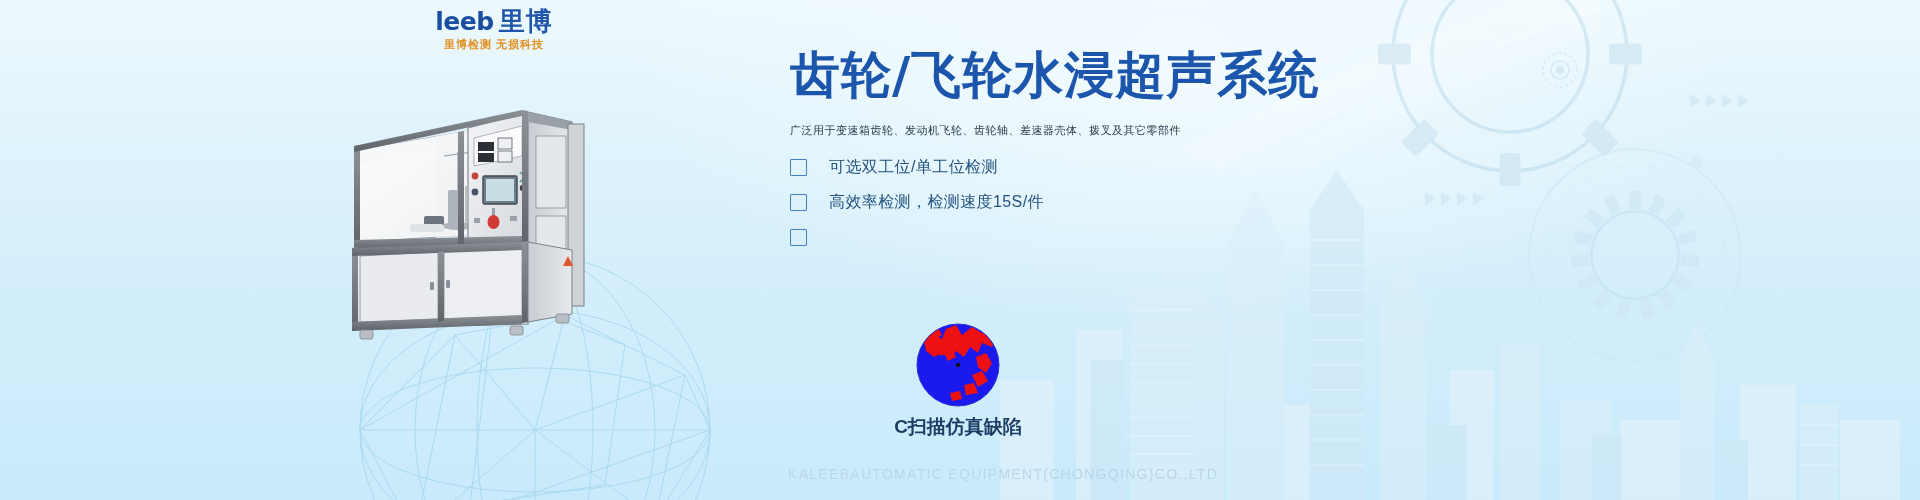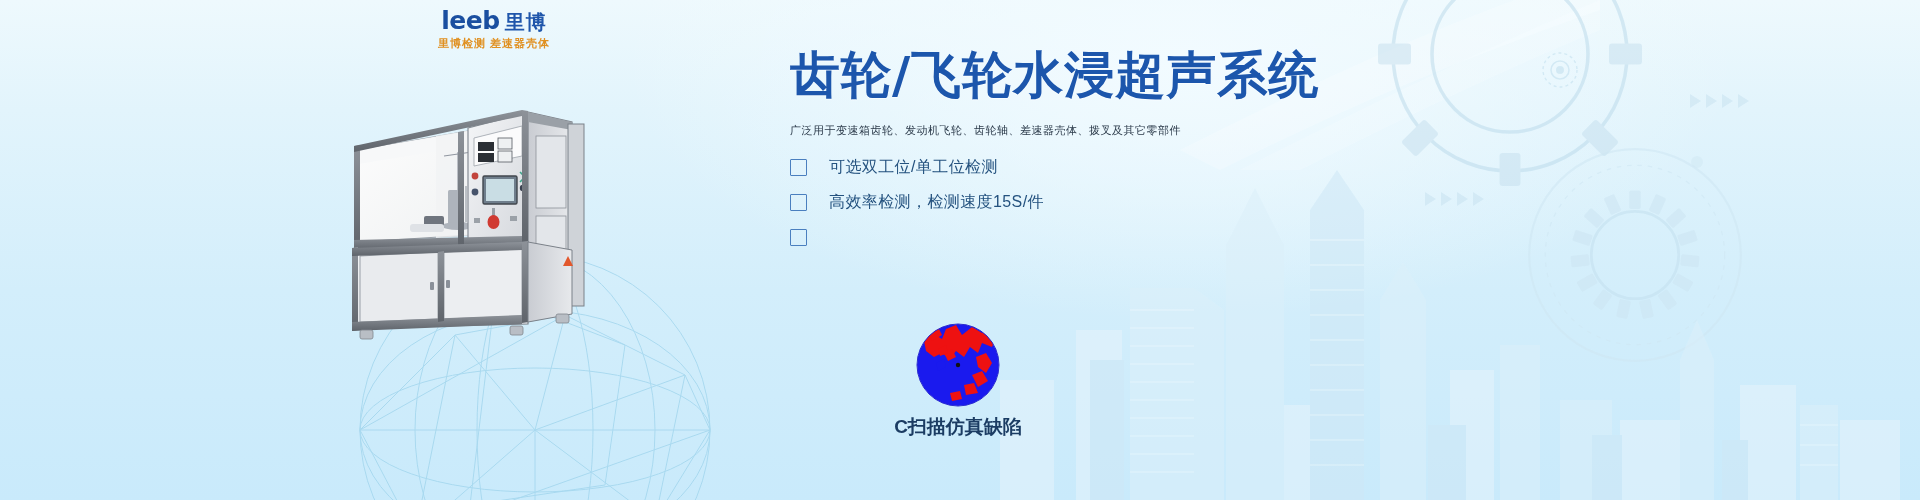--- a/index.html
+++ b/index.html
@@ -29,21 +29,21 @@
   .globe{position:absolute;left:255px;top:255px;width:560px;height:330px;opacity:.85;}
   .swoosh{position:absolute;left:1180px;top:-30px;width:420px;height:200px;opacity:.5;}
 
   
   .logo{position:absolute;left:404px;top:8px;width:180px;text-align:center;}
   .logo-main{
     font-family:"DejaVu Sans","Liberation Sans",sans-serif;
     font-weight:bold;font-size:25px;color:#1a4fa0;letter-spacing:-.5px;
     line-height:1.05;white-space:nowrap;
   }
-  .logo-main .cn{color:#1f56ab;letter-spacing:1px;margin-left:5px;font-size:20px;}
+  .logo-main .cn{color:#1f56ab;letter-spacing:1px;margin-left:5px;font-size:26px;}
   .logo-sub{
     font-size:11px;color:#e09020;font-weight:bold;letter-spacing:1px;
     margin-top:2px;white-space:nowrap;
   }
 
   
   .machine{position:absolute;left:340px;top:100px;width:340px;height:245px;}
 
   
   .content{position:absolute;left:790px;top:48px;width:820px;}
@@ -232,21 +232,21 @@
         <path d="M430,120 L400,265"></path>
         <path d="M105,175 L310,60"></path>
         <path d="M455,175 L160,280"></path>
         <path d="M240,40 L370,90 L350,230 L215,250 Z"></path>
       </g>
     </svg>
   </div>
 
   <div class="logo">
     <div class="logo-main"><span>leeb</span><span class="cn">里博</span></div>
-    <div class="logo-sub">里博检测  差速器壳体</div>
+    <div class="logo-sub">里博检测  无损科技</div>
   </div>
 
   <div class="machine">
     <svg viewBox="0 0 340 245" width="340" height="245">
       <defs>
         <linearGradient id="panel" x1="0" y1="0" x2="1" y2="1">
           <stop offset="0%" stop-color="#f4f5f7"></stop>
             <stop offset="100%" stop-color="#d5d8dd"></stop>
         </linearGradient>
         <linearGradient id="panelDark" x1="0" y1="0" x2="1" y2="0">
@@ -389,14 +389,15 @@
           <path d="M34,70 L44,68 L46,76 L36,78 Z" fill="#ee1111"></path>
           <path d="M12,10 L22,4 L26,12 L16,18 Z" fill="#ee1111"></path>
           <circle cx="42" cy="42" r="2.2" fill="#111111"></circle>
         </g>
         <circle cx="42" cy="42" r="41" fill="none" stroke="#2a2ad0" stroke-width="1"></circle>
       </svg>
     </div>
     <div class="cscan-cap">C扫描仿真缺陷</div>
   </div>
 
+  <div class="company">KALEEBAUTOMATIC EQUIPMENT(CHONGQING)CO.,LTD</div>
 
 </div>
 
 </body></html>

